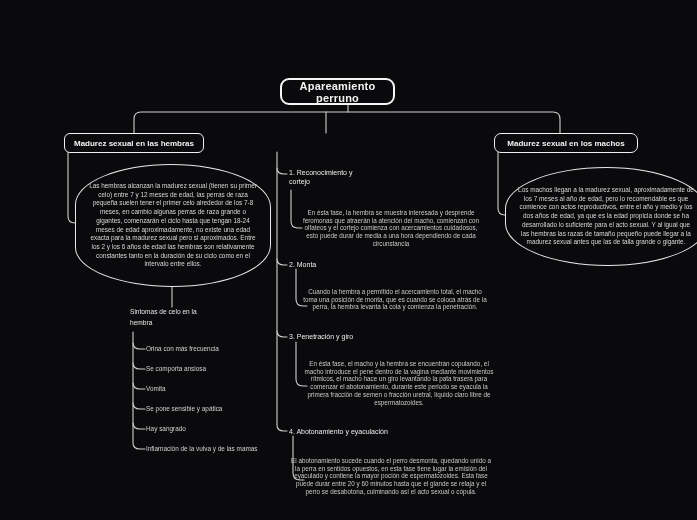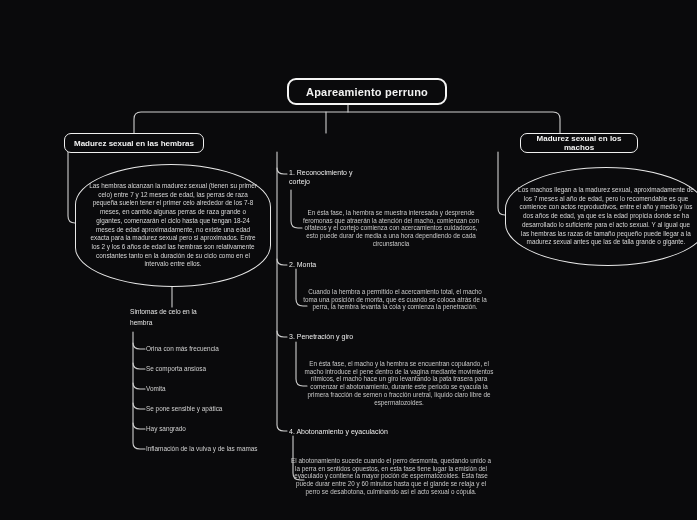--- a/index.html
+++ b/index.html
@@ -107,28 +107,28 @@
     <path d="M277,331 Q277,337 284,337 L287,337"></path>
 
     <path d="M291,190 L291,221 Q291,228 298,228 L302,228"></path>
     <path d="M296,269 L296,299 Q296,306 303,306 L307,306"></path>
     <path d="M296,342 L296,379 Q296,386 303,386 L307,386"></path>
     <path d="M293,436 L293,473 Q293,480 300,480 L304,480"></path>
 
     <path d="M498,152 L498,208 Q498,215 505,215"></path>
   </svg>
 
-  <div class="node root-node" style="left:287px; top:78px; width:160px; height:27px;">
+  <div class="node root-node" style="left:280px; top:78px; width:115px; height:27px;">
     <span>Apareamiento perruno</span>
   </div>
 
-  <div class="node branch-header" style="left:64px; top:133px; width:140px; height:20px;">
+  <div class="node branch-header" style="left:64px; top:133px; width:140px; height:20px;border-radius:6px;">
     <span>Madurez sexual en las hembras</span>
   </div>
-  <div class="node branch-header" style="left:520px; top:133px; width:118px; height:20px;">
+  <div class="node branch-header" style="left:494px; top:133px; width:144px; height:20px;">
     <span>Madurez sexual en los machos</span>
   </div>
 
   <div class="node ellipse-node ellipse-hembras" style="left:75px; top:164px; width:196px; height:123px;">
     <span>Las hembras alcanzan la madurez sexual (tienen su primer celo) entre 7 y 12 meses de edad, las perras de raza pequeña suelen tener el primer celo alrededor de los 7-8 meses, en cambio algunas perras de raza grande o gigantes, comenzarán el ciclo hasta que tengan 18-24 meses de edad aproximadamente, no existe una edad exacta para la madurez sexual pero si aproximados. Entre los 2 y los 6 años de edad las hembras son relativamente constantes tanto en la duración de su ciclo como en el intervalo entre ellos.</span>
   </div>
 
   <div class="node ellipse-node ellipse-machos" style="left:505px; top:167px; width:202px; height:99px;">
     <span>Los machos llegan a la madurez sexual, aproximadamente de los 7 meses al año de edad, pero lo recomendable es que comience con actos reproductivos, entre el año y medio y los dos años de edad, ya que es la edad propicia donde se ha desarrollado lo suficiente para el acto sexual. Y al igual que las hembras las razas de tamaño pequeño puede llegar a la madurez sexual antes que las de talla grande o gigante.</span>
   </div>

